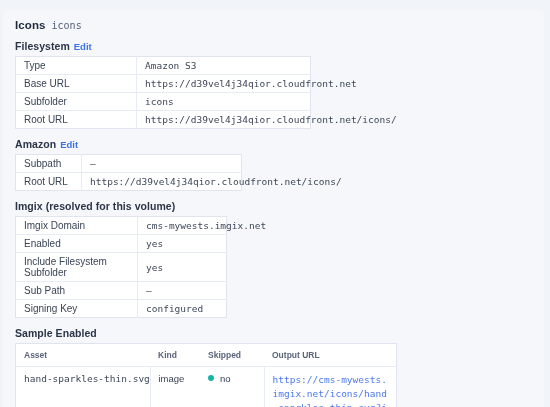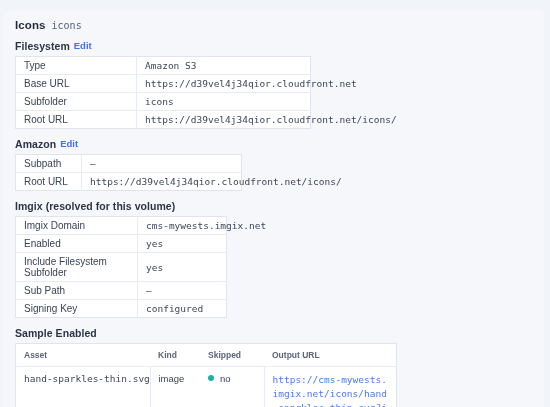--- a/index.html
+++ b/index.html
@@ -44,21 +44,21 @@
     letter-spacing: 0.1px;
   }
   .page-handle {
     font-size: 10px;
     color: #54607a;
   }
 
   
   .section-head {
     display: flex;
-    align-items: flex-start;
+    align-items: center;
     gap: 4px;
     margin: 9px 0 4px 2px;
   }
   .section-title {
     font-weight: bold;
     font-size: 10.5px;
     color: #2b3547;
     letter-spacing: 0.05px;
   }
   .edit-link {

